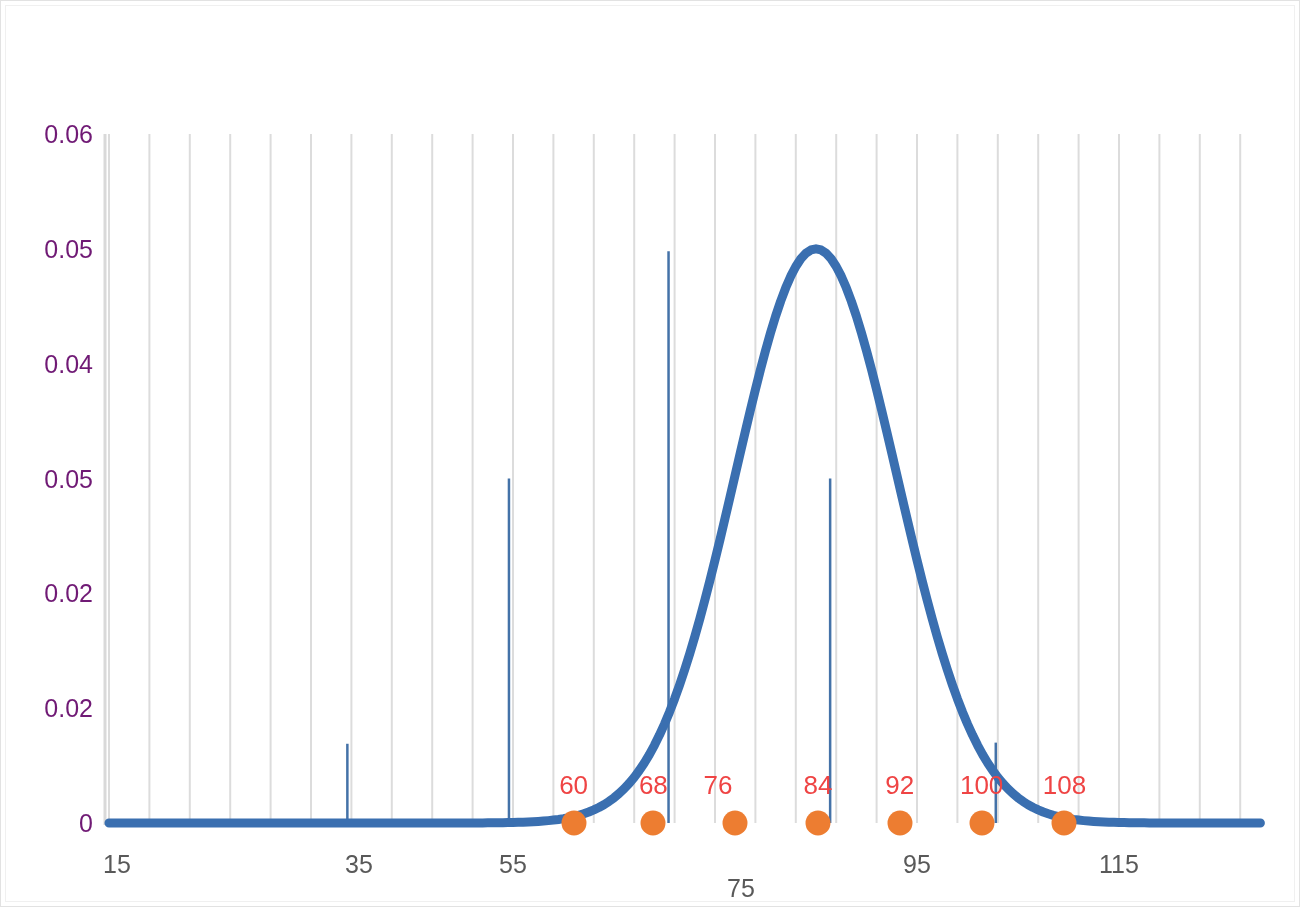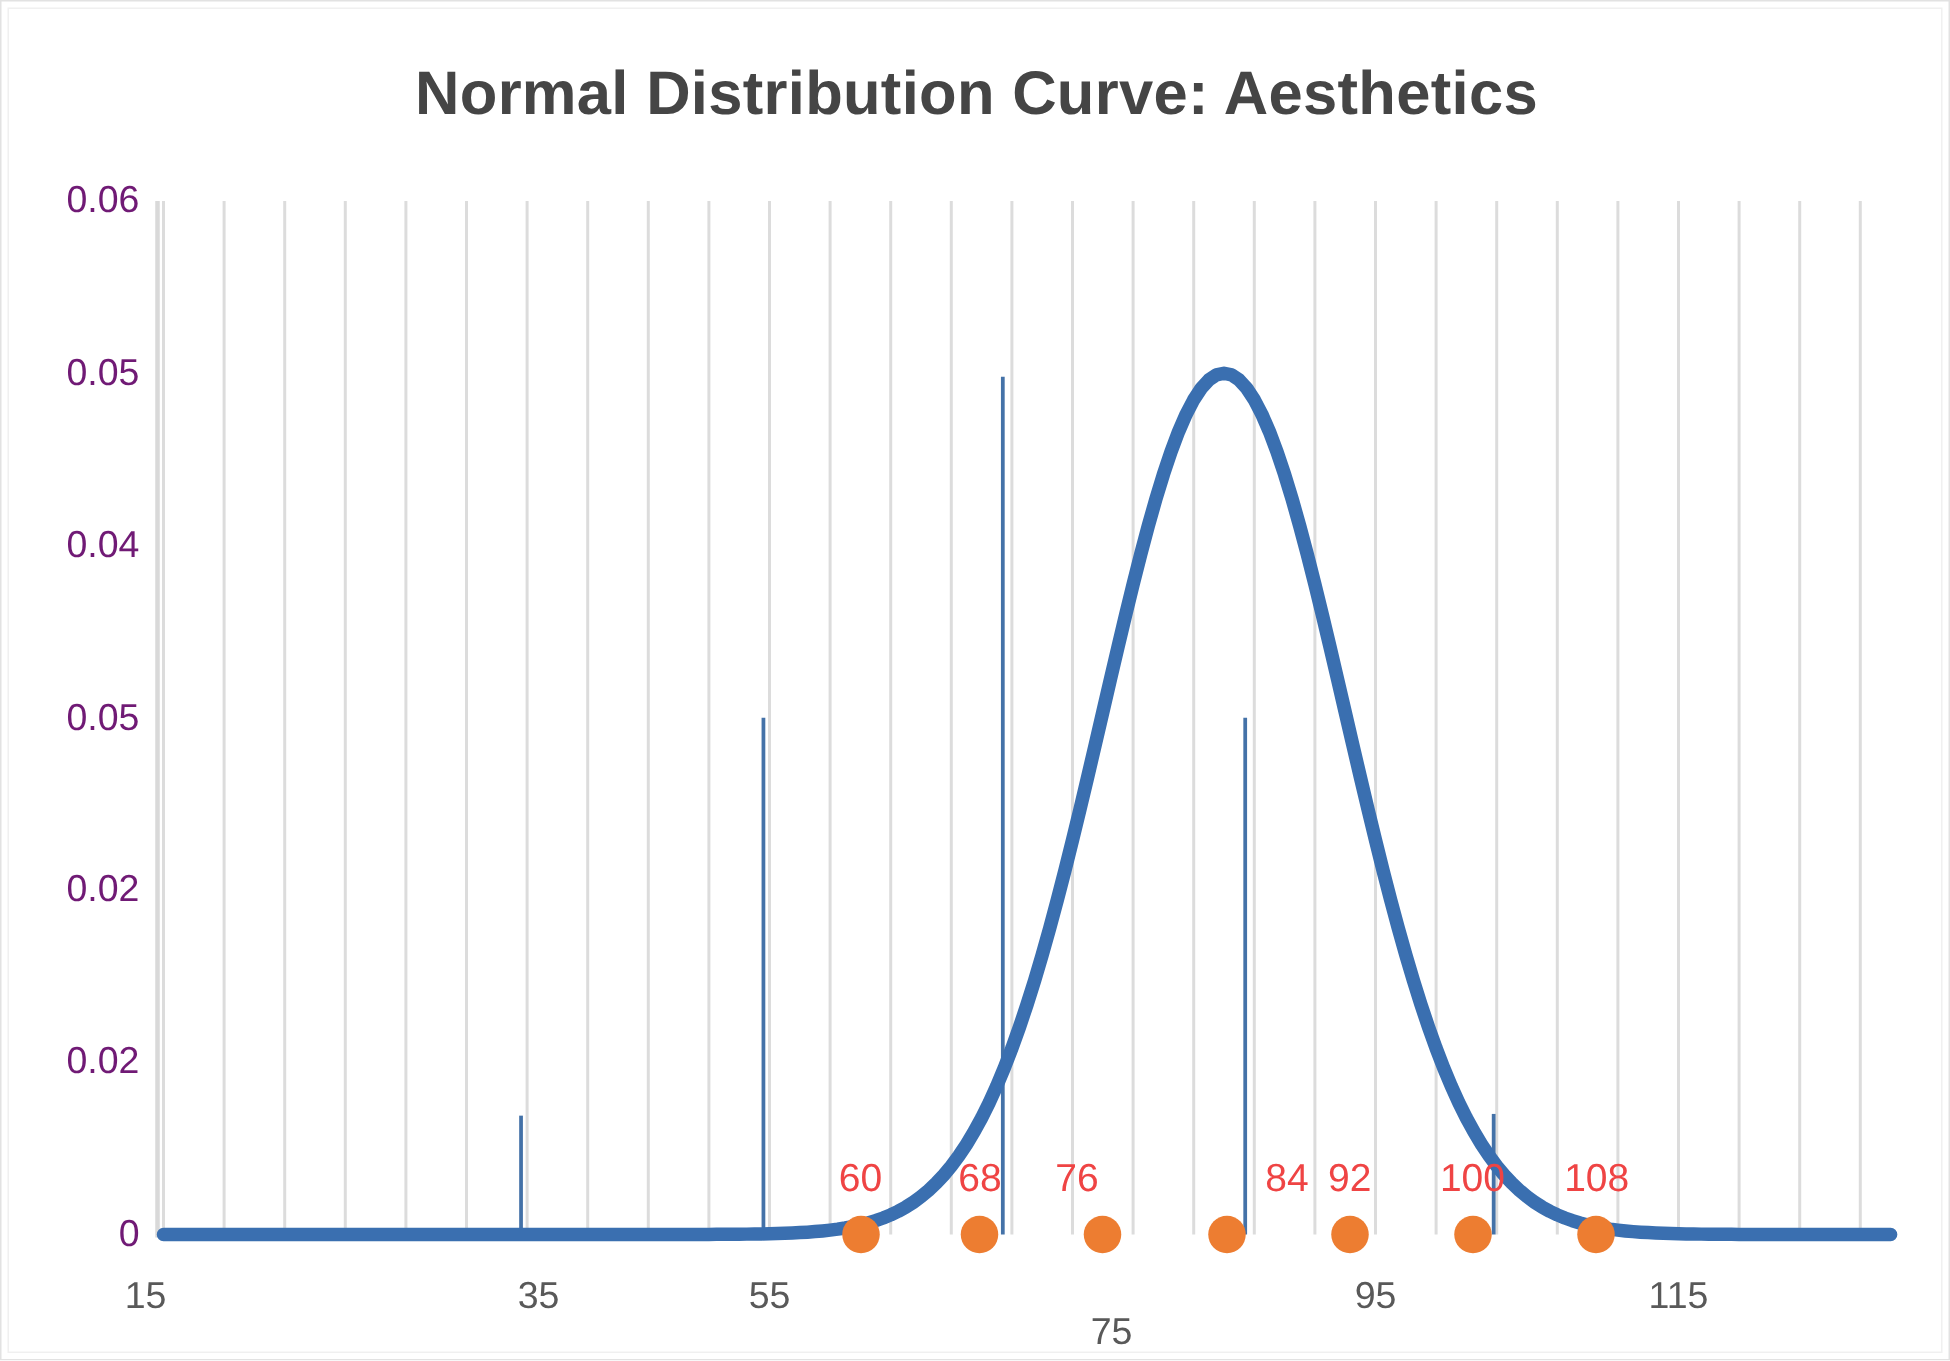--- a/index.html
+++ b/index.html
@@ -80,21 +80,20 @@
   svg#canvas {
     position: absolute;
     left: 0; top: 0;
   }
 </style>
 </head>
 <body>
 
 <div id="frame">
 
-  <div id="chart-title">Normal Distribution Curve: Aesthetics</div>
 
   <div id="ytick-col">
       <div class="ytick-label" style="top: 822px;">0</div>
       <div class="ytick-label" style="top: 707.167px;">0.02</div>
       <div class="ytick-label" style="top: 592.333px;">0.02</div>
       <div class="ytick-label" style="top: 477.5px;">0.05</div>
       <div class="ytick-label" style="top: 362.667px;">0.04</div>
       <div class="ytick-label" style="top: 247.833px;">0.05</div>
       <div class="ytick-label" style="top: 133px;">0.06</div>
     </div>
@@ -132,34 +131,34 @@
       <line x1="104" y1="133" x2="104" y2="824" stroke="#D9D9D9" stroke-width="3"></line>
       <line x1="346.36" y1="822" x2="346.36" y2="742.765" stroke="#4472A8" stroke-width="2.5"></line>
       <line x1="507.96" y1="822" x2="507.96" y2="477.5" stroke="#4472A8" stroke-width="2.5"></line>
       <line x1="667.5400000000001" y1="822" x2="667.5400000000001" y2="250.13" stroke="#4472A8" stroke-width="2.5"></line>
       <line x1="829.14" y1="822" x2="829.14" y2="477.5" stroke="#4472A8" stroke-width="2.5"></line>
       <line x1="994.78" y1="822" x2="994.78" y2="741.6166666666667" stroke="#4472A8" stroke-width="2.5"></line>
       <path d="M108.00,822.00 L113.05,822.00 L118.10,822.00 L123.15,822.00 L128.20,822.00 L133.25,822.00 L138.30,822.00 L143.35,822.00 L148.40,822.00 L153.45,822.00 L158.50,822.00 L163.55,822.00 L168.60,822.00 L173.65,822.00 L178.70,822.00 L183.75,822.00 L188.80,822.00 L193.85,822.00 L198.90,822.00 L203.95,822.00 L209.00,822.00 L214.05,822.00 L219.10,822.00 L224.15,822.00 L229.20,822.00 L234.25,822.00 L239.30,822.00 L244.35,822.00 L249.40,822.00 L254.45,822.00 L259.50,822.00 L264.55,822.00 L269.60,822.00 L274.65,822.00 L279.70,822.00 L284.75,822.00 L289.80,822.00 L294.85,822.00 L299.90,822.00 L304.95,822.00 L310.00,822.00 L315.05,822.00 L320.10,822.00 L325.15,822.00 L330.20,822.00 L335.25,822.00 L340.30,822.00 L345.35,822.00 L350.40,822.00 L355.45,822.00 L360.50,822.00 L365.55,822.00 L370.60,822.00 L375.65,822.00 L380.70,822.00 L385.75,822.00 L390.80,822.00 L395.85,822.00 L400.90,822.00 L405.95,822.00 L411.00,822.00 L416.05,822.00 L421.10,822.00 L426.15,821.99 L431.20,821.99 L436.25,821.99 L441.30,821.99 L446.35,821.98 L451.40,821.98 L456.45,821.97 L461.50,821.96 L466.55,821.95 L471.60,821.93 L476.65,821.91 L481.70,821.88 L486.75,821.85 L491.80,821.81 L496.85,821.75 L501.90,821.68 L506.95,821.60 L512.00,821.49 L517.05,821.36 L522.10,821.20 L527.15,820.99 L532.20,820.74 L537.25,820.44 L542.30,820.07 L547.35,819.62 L552.40,819.08 L557.45,818.43 L562.50,817.65 L567.55,816.72 L572.60,815.62 L577.65,814.32 L582.70,812.79 L587.75,811.00 L592.80,808.91 L597.85,806.49 L602.90,803.69 L607.95,800.46 L613.00,796.77 L618.05,792.56 L623.10,787.79 L628.15,782.39 L633.20,776.32 L638.25,769.52 L643.30,761.95 L648.35,753.56 L653.40,744.29 L658.45,734.12 L663.50,723.00 L668.55,710.91 L673.60,697.83 L678.65,683.75 L683.70,668.67 L688.75,652.61 L693.80,635.60 L698.85,617.67 L703.90,598.90 L708.95,579.36 L714.00,559.13 L719.05,538.32 L724.10,517.06 L729.15,495.49 L734.20,473.75 L739.25,452.01 L744.30,430.45 L749.35,409.25 L754.40,388.60 L759.45,368.68 L764.50,349.70 L769.55,331.85 L774.60,315.30 L779.65,300.24 L784.70,286.82 L789.75,275.20 L794.80,265.50 L799.85,257.84 L804.90,252.30 L809.95,248.95 L815.00,247.83 L820.05,248.95 L825.10,252.30 L830.15,257.84 L835.20,265.50 L840.25,275.20 L845.30,286.82 L850.35,300.24 L855.40,315.30 L860.45,331.85 L865.50,349.70 L870.55,368.68 L875.60,388.60 L880.65,409.25 L885.70,430.45 L890.75,452.01 L895.80,473.75 L900.85,495.49 L905.90,517.06 L910.95,538.32 L916.00,559.13 L921.05,579.36 L926.10,598.90 L931.15,617.67 L936.20,635.60 L941.25,652.61 L946.30,668.67 L951.35,683.75 L956.40,697.83 L961.45,710.91 L966.50,723.00 L971.55,734.12 L976.60,744.29 L981.65,753.56 L986.70,761.95 L991.75,769.52 L996.80,776.32 L1001.85,782.39 L1006.90,787.79 L1011.95,792.56 L1017.00,796.77 L1022.05,800.46 L1027.10,803.69 L1032.15,806.49 L1037.20,808.91 L1042.25,811.00 L1047.30,812.79 L1052.35,814.32 L1057.40,815.62 L1062.45,816.72 L1067.50,817.65 L1072.55,818.43 L1077.60,819.08 L1082.65,819.62 L1087.70,820.07 L1092.75,820.44 L1097.80,820.74 L1102.85,820.99 L1107.90,821.20 L1112.95,821.36 L1118.00,821.49 L1123.05,821.60 L1128.10,821.68 L1133.15,821.75 L1138.20,821.81 L1143.25,821.85 L1148.30,821.88 L1153.35,821.91 L1158.40,821.93 L1163.45,821.95 L1168.50,821.96 L1173.55,821.97 L1178.60,821.98 L1183.65,821.98 L1188.70,821.99 L1193.75,821.99 L1198.80,821.99 L1203.85,821.99 L1208.90,822.00 L1213.95,822.00 L1219.00,822.00 L1224.05,822.00 L1229.10,822.00 L1234.15,822.00 L1239.20,822.00 L1244.25,822.00 L1249.30,822.00 L1254.35,822.00 L1259.40,822.00" fill="none" stroke="#3A6FB0" stroke-width="9" stroke-linecap="round" stroke-linejoin="round"></path>
     </svg>
 
   <div id="overlay">
-      <div class="xtick-label" style="left: 96px;">15</div>
+      <div class="xtick-label" style="left: 116px;">15</div>
       <div class="xtick-label" style="left: 310px; margin-left: 48px;">35</div>
       <div class="xtick-label" style="left: 512px;">55</div>
       <div class="xtick-label" style="left: 740px; margin-top: 24px;">75</div>
       <div class="xtick-label" style="left: 916px;">95</div>
       <div class="xtick-label" style="left: 1118px;">115</div>
       <div class="dot" style="left: 572.6px; top: 822px; background: rgb(237, 125, 49);"></div>
       <div class="point-label" style="left: 572.6px; top: 800px;">60</div>
       <div class="dot" style="left: 652.39px; top: 822px; background: rgb(237, 125, 49);"></div>
       <div class="point-label" style="left: 652.39px; top: 800px;">68</div>
       <div class="dot" style="left: 734.2px; top: 822px; background: rgb(237, 125, 49);"></div>
       <div class="point-label" style="left: 717px; top: 800px; text-align: center;">76</div>
       <div class="dot" style="left: 817.02px; top: 822px; background: rgb(237, 125, 49);"></div>
-      <div class="point-label" style="left: 817.02px; top: 800px; margin-left: 40px;">84</div>
+      <div class="point-label" style="left: 817.02px; top: 800px;">84</div>
       <div class="dot" style="left: 898.83px; top: 822px; background: rgb(237, 125, 49);"></div>
       <div class="point-label" style="left: 898.83px; top: 800px;">92</div>
       <div class="dot" style="left: 980.64px; top: 822px; background: rgb(237, 125, 49);"></div>
       <div class="point-label" style="left: 980.64px; top: 800px;">100</div>
       <div class="dot" style="left: 1063.46px; top: 822px; background: rgb(237, 125, 49);"></div>
       <div class="point-label" style="left: 1063.46px; top: 800px;">108</div>
     </div>
 
 </div>
 

